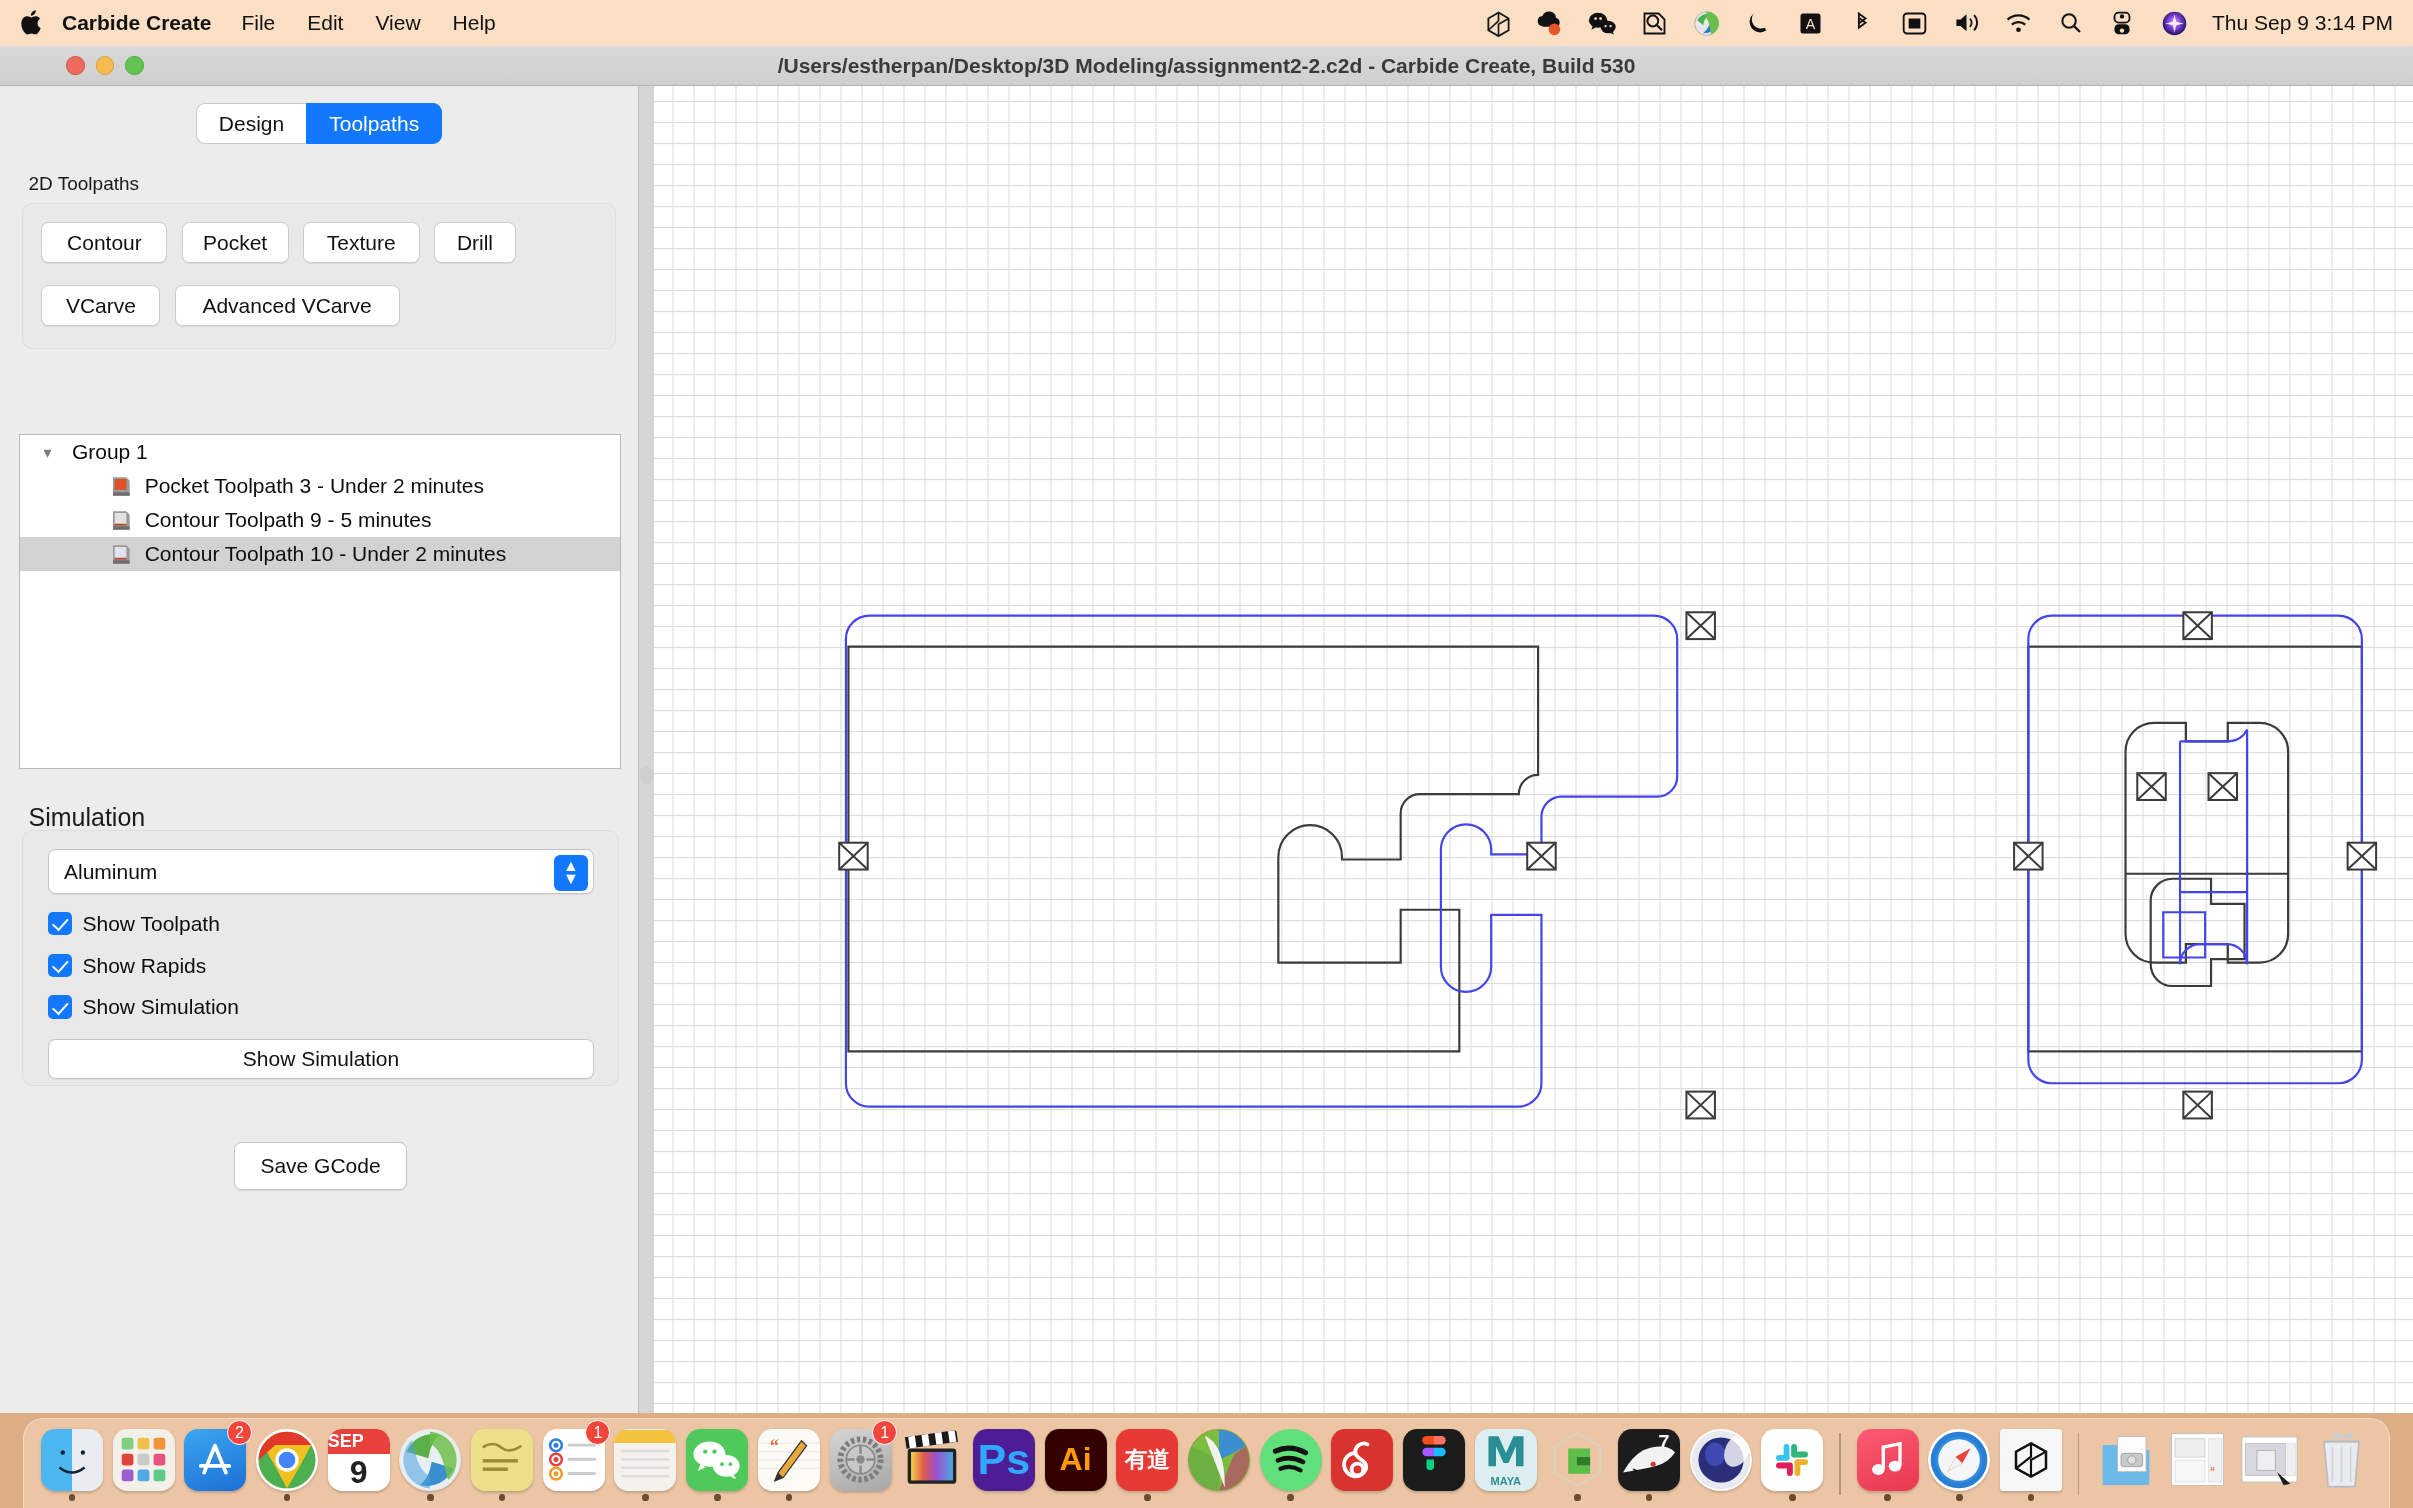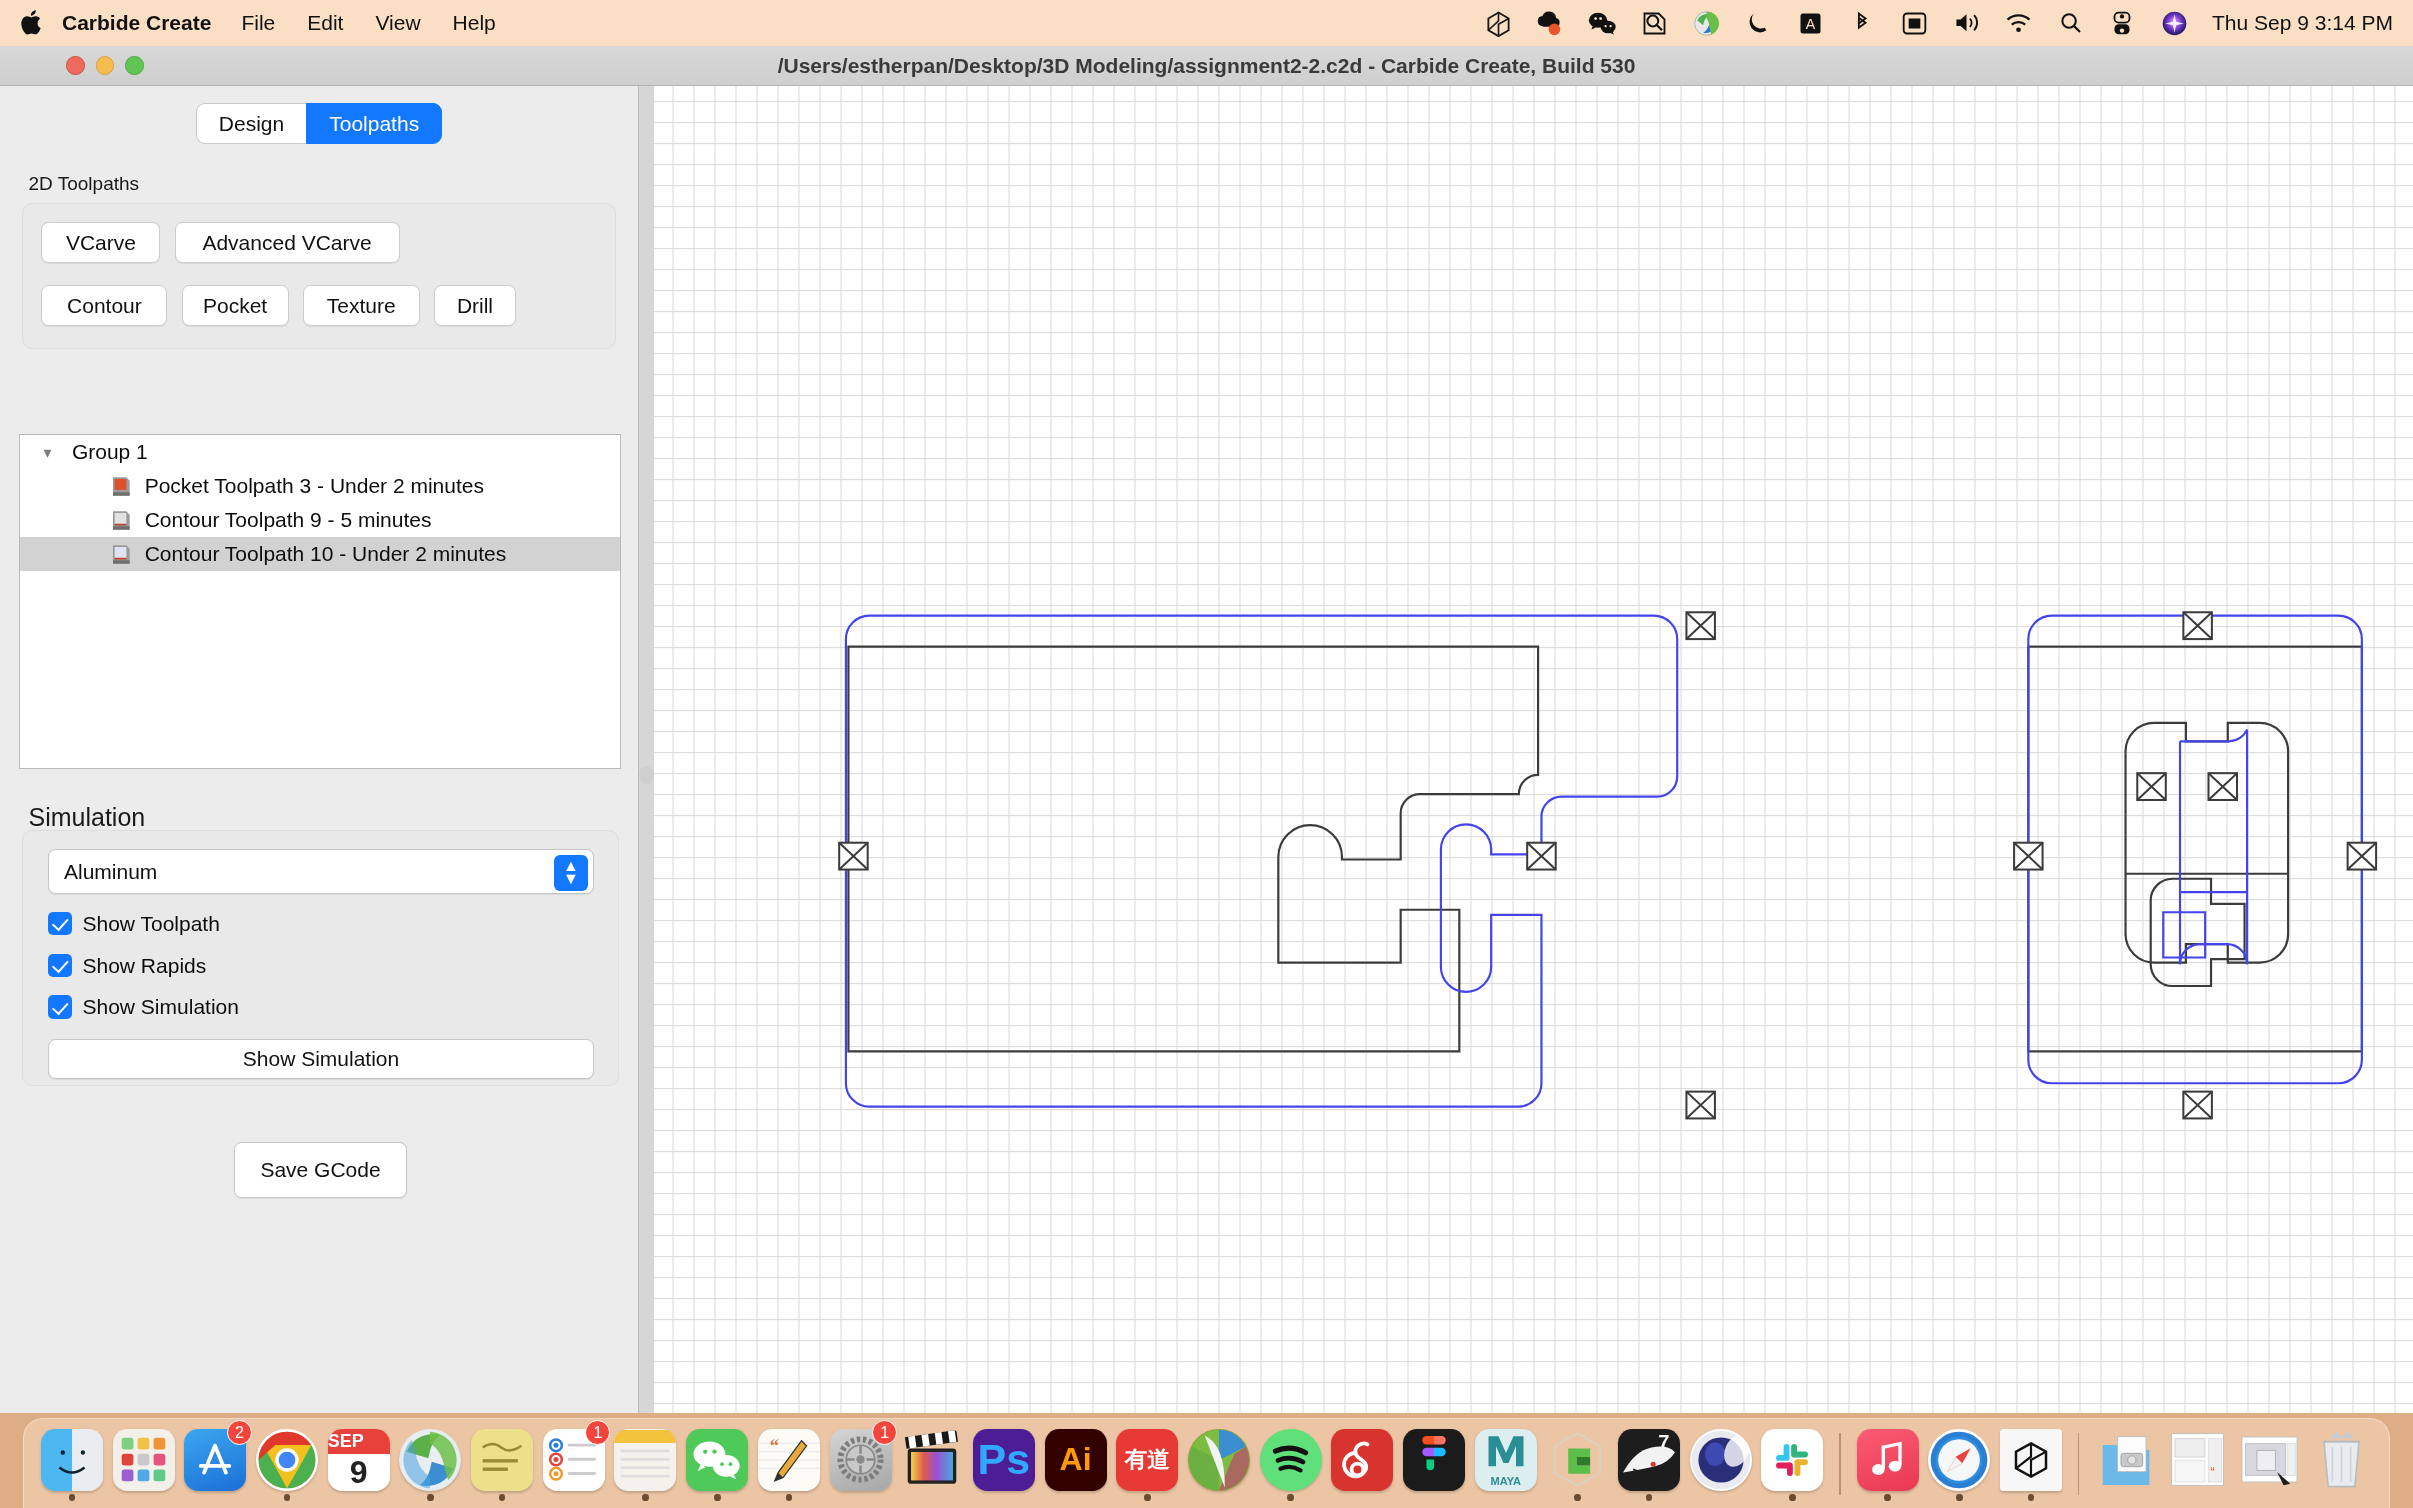--- a/index.html
+++ b/index.html
@@ -155,21 +155,21 @@
     transform: rotate(42deg);
   }
   .wide-btn {
     margin-top: 20px; width: 546px; height: 40px; background: #ffffff;
     border: 0.8px solid #c6c6c6; border-radius: 7.5px;
     display: flex; align-items: center; justify-content: center;
     font-size: 21px; color: #111; box-shadow: 0 0.8px 0.8px rgba(0,0,0,.07);
   }
   #save-gcode {
     position: absolute; left: 234px; top: 1056px;
-    width: 173px; height: 56px; background: #ffffff;
+    width: 173px; height: 48px; background: #ffffff;
     border: 0.8px solid #c6c6c6; border-radius: 7.5px;
     display: flex; align-items: center; justify-content: center;
     font-size: 21px; color: #111; box-shadow: 0 0.8px 0.8px rgba(0,0,0,.08);
   }
   #splitter {
     position: absolute; left: 639px; top: 645px; width: 15px; height: 168px;
     display: flex; align-items: center; justify-content: center;
   }
   #splitter .knob { width: 17.6px; height: 17.6px; border-radius: 50%; background: #cfcfcf; }
 
@@ -372,28 +372,28 @@
 
       <div id="tabs">
         <div class="tab tab-design">Design</div>
         <div class="tab tab-toolpaths">Toolpaths</div>
       </div>
 
       <div class="section-label">2D Toolpaths</div>
 
       <div class="group-box">
         <div class="btn-row">
-          <div class="pbtn vcarve">VCarve</div>
-          <div class="pbtn advcarve">Advanced VCarve</div>
-        </div>
-        <div class="btn-row">
           <div class="pbtn contour">Contour</div>
           <div class="pbtn pocket">Pocket</div>
           <div class="pbtn texture">Texture</div>
           <div class="pbtn drill">Drill</div>
+        </div>
+        <div class="btn-row">
+          <div class="pbtn vcarve">VCarve</div>
+          <div class="pbtn advcarve">Advanced VCarve</div>
         </div>
       </div>
 
       <div id="toolpath-list">
         <div class="tp-row group">
           <span class="disclosure">▾</span>
           <span>Group 1</span>
         </div>
 
         <div class="tp-row item">

